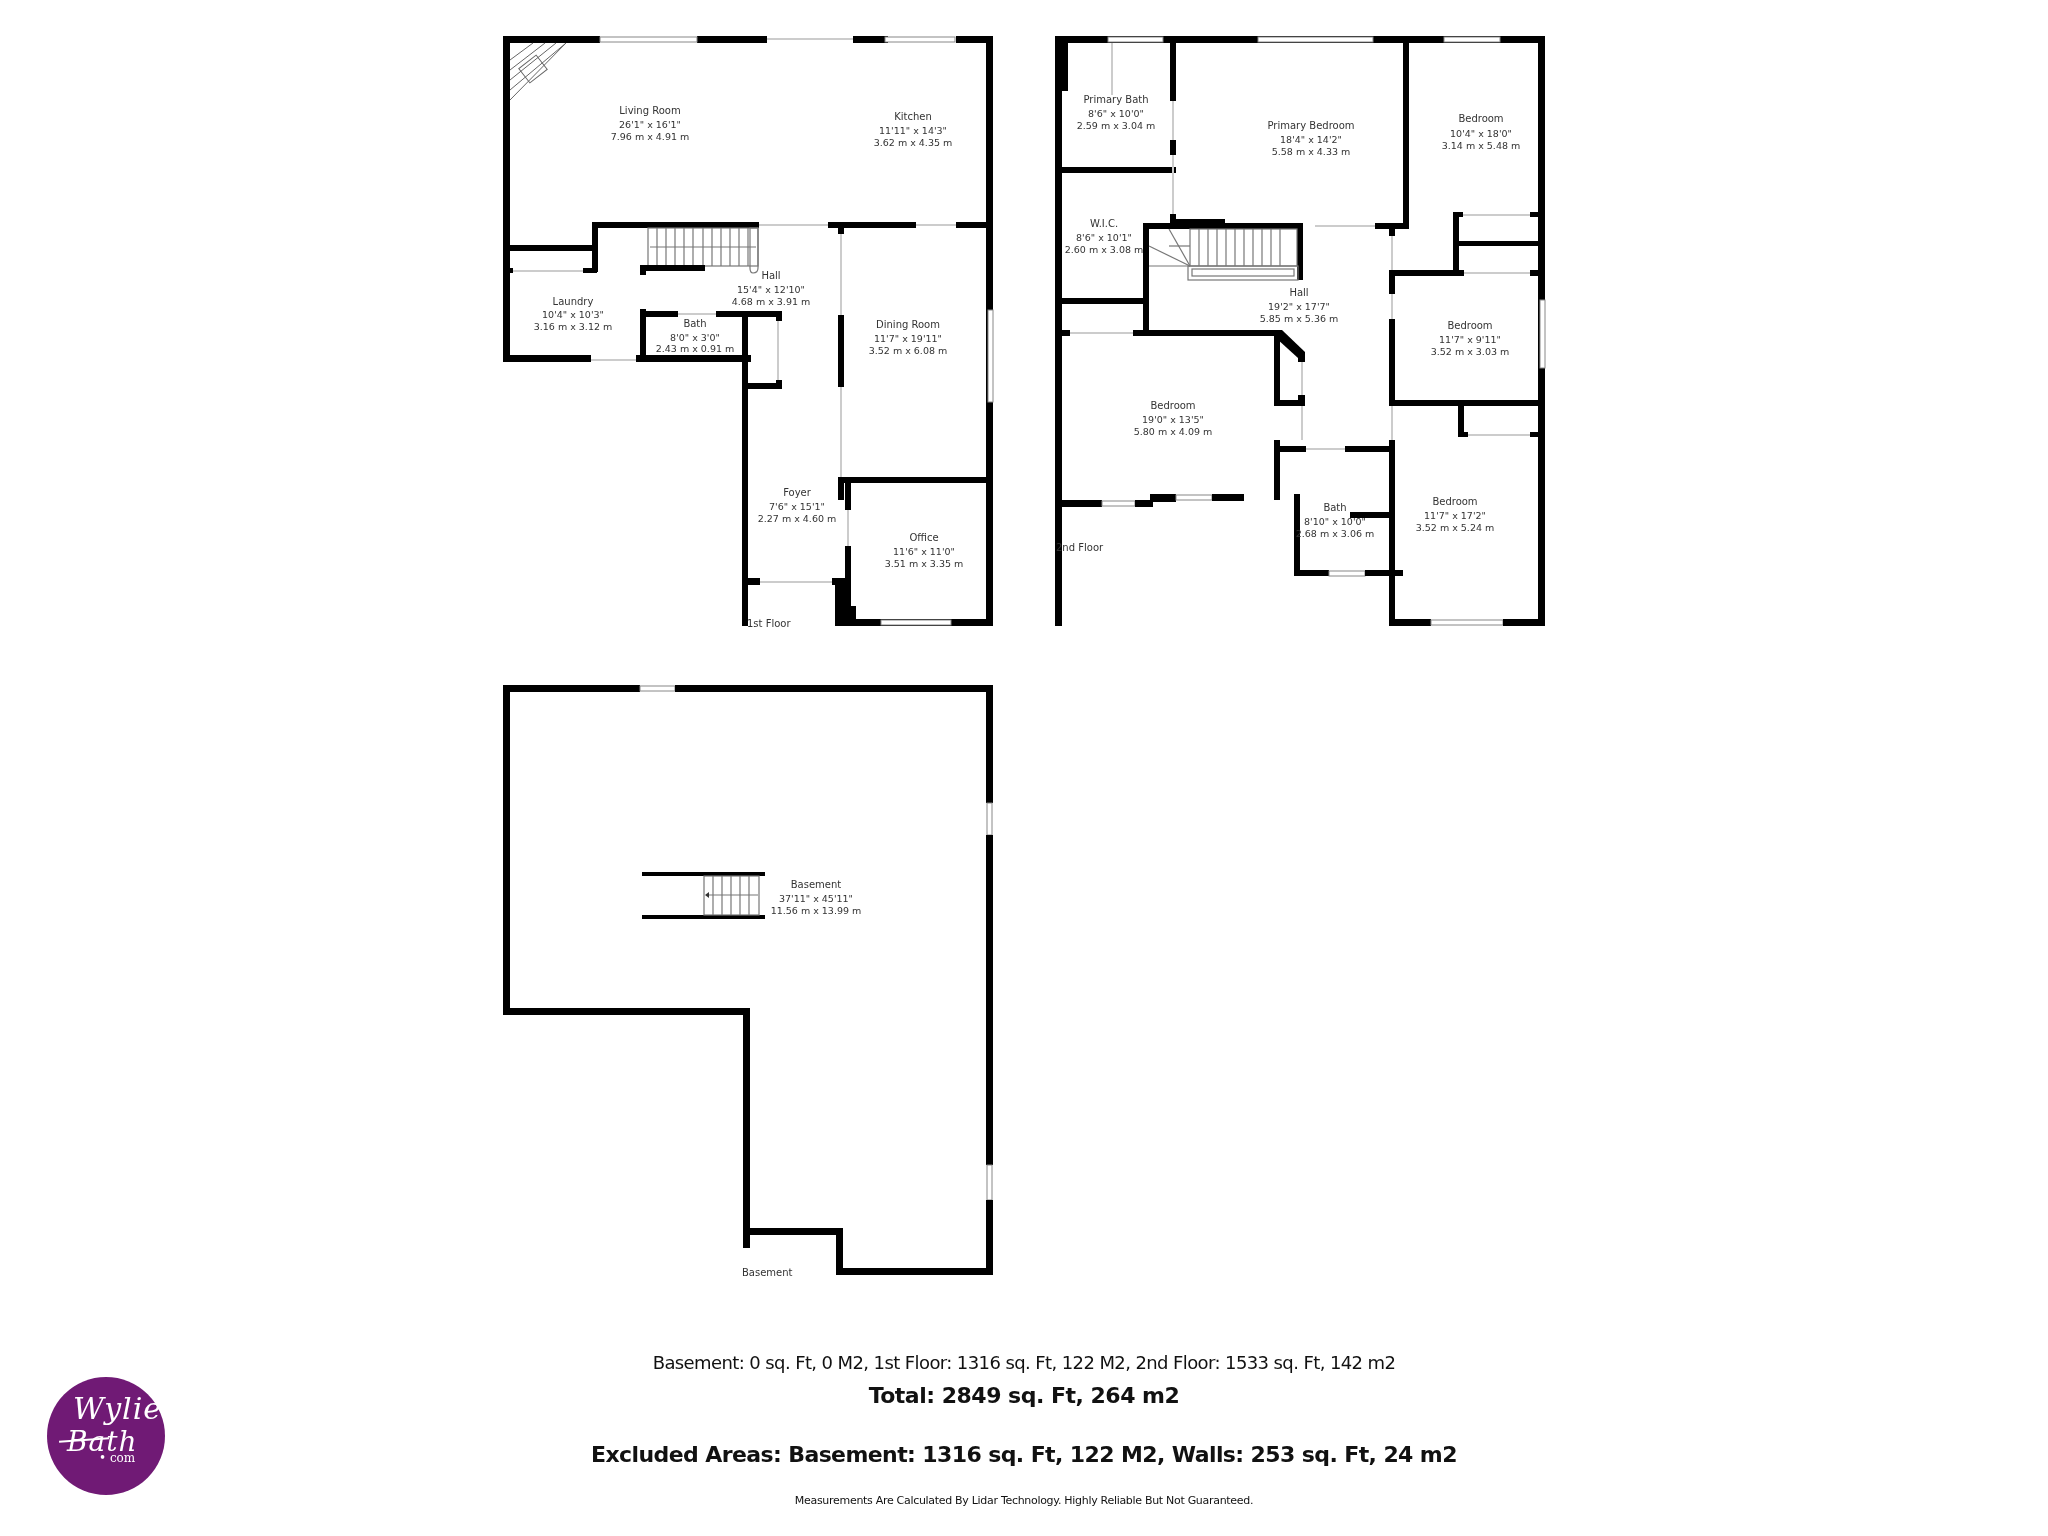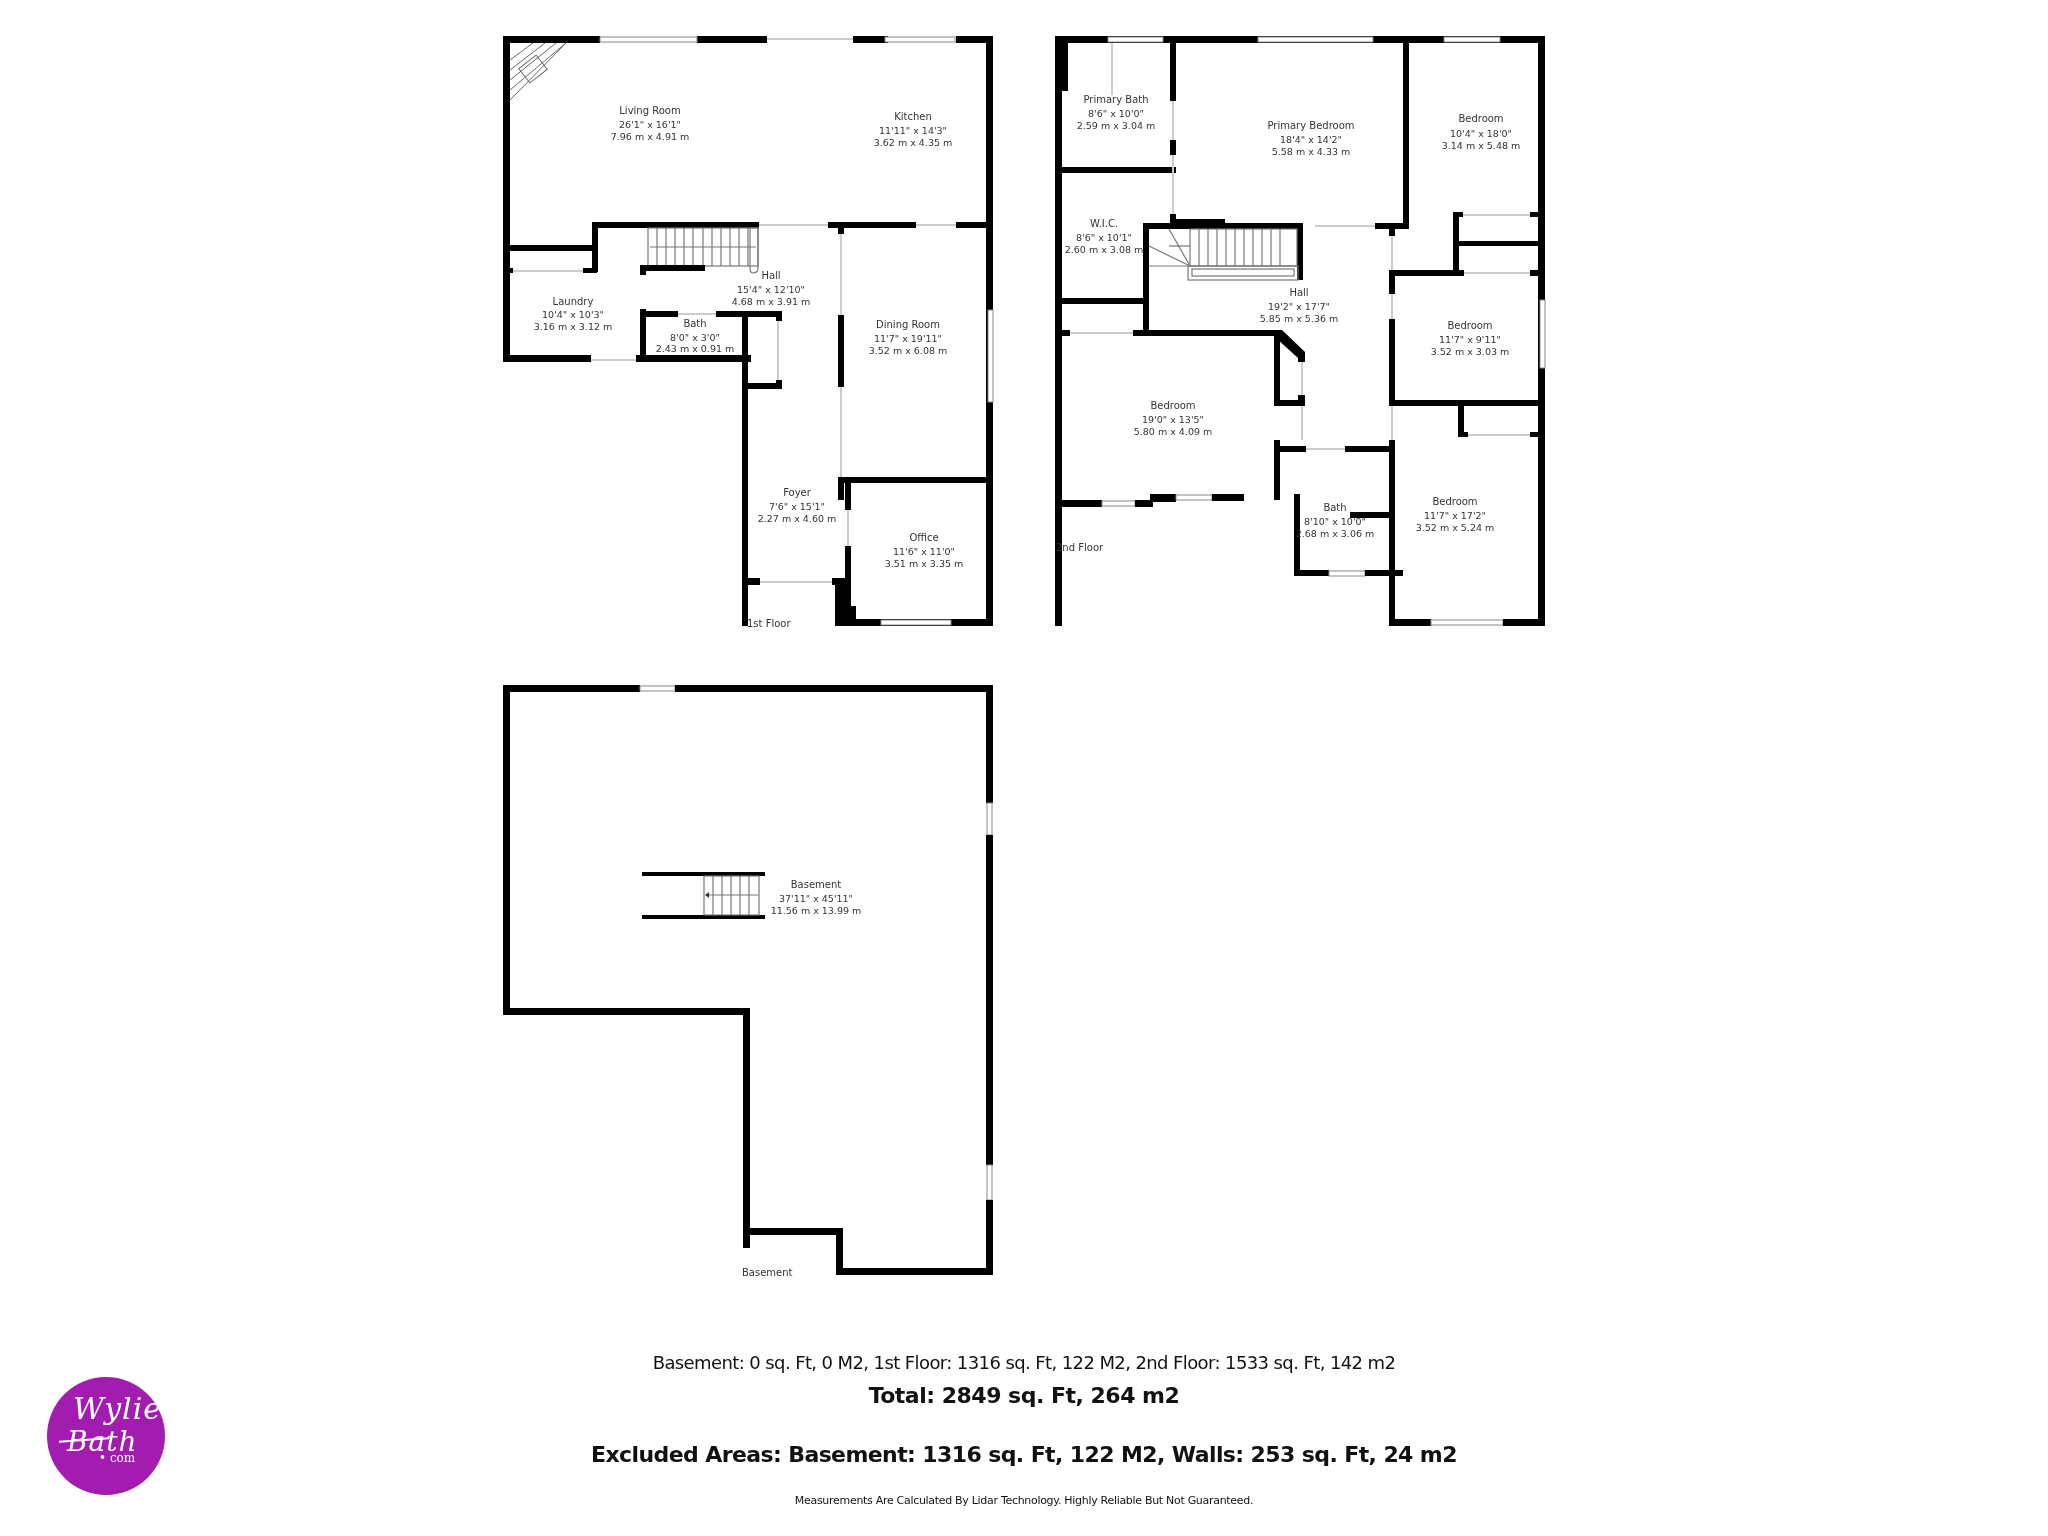--- a/index.html
+++ b/index.html
@@ -12,21 +12,21 @@
   .hatch { stroke: #666; stroke-width: 1; fill: none; }
   .room-label text { font-family: "DejaVu Sans", sans-serif; fill: #333; }
   .rname { font-size: 10px; }
   .rdim { font-size: 9.5px; }
   .floor-label { font-family: "DejaVu Sans", sans-serif; font-size: 10px; fill: #333; }
   .footer { position: absolute; left: 0; width: 2048px; text-align: center; font-family: "DejaVu Sans", sans-serif; color: #111; }
   .total { top: 1383px; font-size: 22px; font-weight: bold; letter-spacing: -0.5px; }
   .line1 { top: 1352px; font-size: 18px; letter-spacing: -0.6px; }
   .line2 { top: 1442px; font-size: 22px; letter-spacing: -0.6px; font-weight: bold; }
   .disclaimer { top: 1494px; font-size: 11px; letter-spacing: -0.3px; }
-  .logo { position: absolute; left: 47px; top: 1377px; width: 118px; height: 118px; border-radius: 50%; background: #a21caf; color: #fff; }
+  .logo { position: absolute; left: 47px; top: 1377px; width: 118px; height: 118px; border-radius: 50%; background: #701a75; color: #fff; }
   .logo .l1 { position: absolute; left: 26px; top: 14px; font-family: "DejaVu Serif", serif; font-style: italic; font-size: 30px; letter-spacing: 1px; }
   .logo .l2 { position: absolute; left: 20px; top: 48px; font-family: "DejaVu Serif", serif; font-style: italic; font-size: 28px; letter-spacing: 1px; }
   .logo .l3 { position: absolute; left: 52px; top: 74px; font-family: "DejaVu Serif", serif; font-size: 12px; }
   .logo .bar { position: absolute; left: 12px; top: 62px; width: 50px; height: 2px; background: #fff; transform: rotate(-4deg); }
 </style>
 </head>
 <body>
 
 <svg id="plan" viewBox="0 0 2048 1536" xmlns="http://www.w3.org/2000/svg">
 

